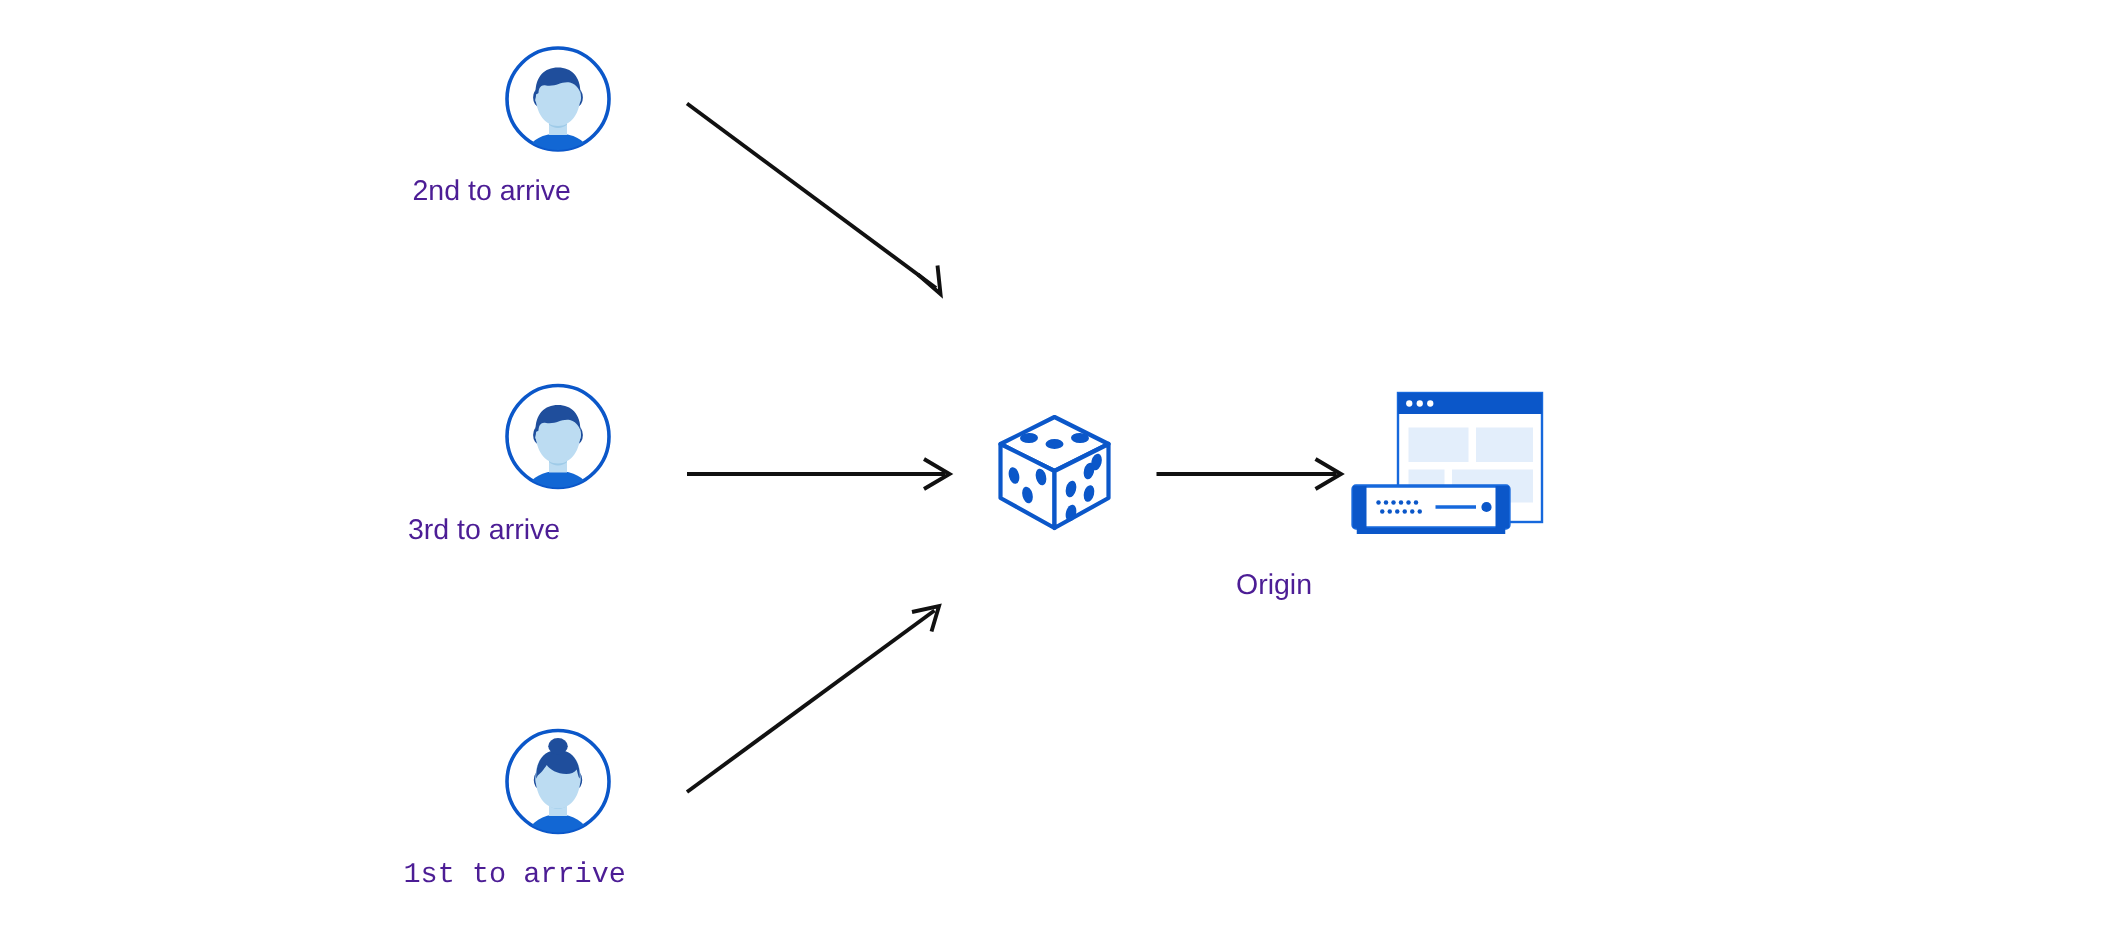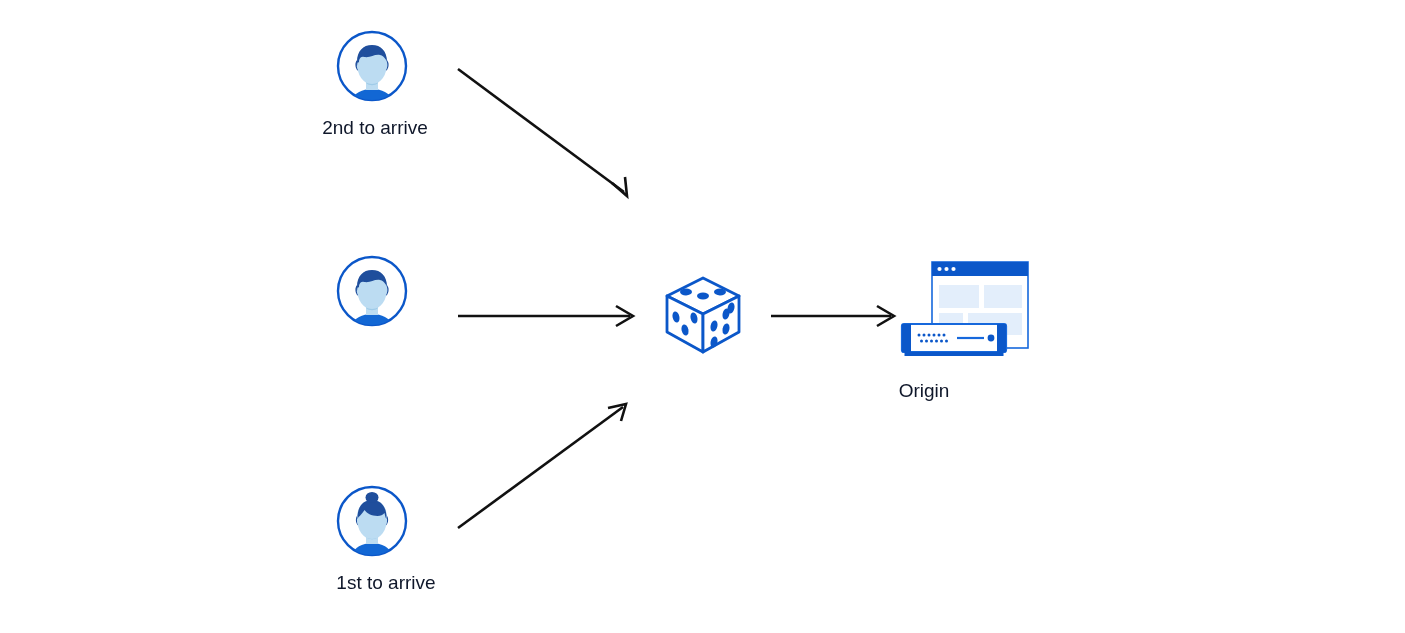--- a/index.html
+++ b/index.html
@@ -13,24 +13,24 @@
   }
   #canvas {
     position: relative;
     width: 1405px;
     height: 633px;
     background: #ffffff;
     overflow: hidden;
   }
   .node-label {
     position: absolute;
-    text-align: center;
+    text-align: left;
     font-size: 19px;
     line-height: 24px;
-    color: #0f172a;
+    color: #4c1d95;
     white-space: nowrap;
     font-family: "Liberation Sans", "DejaVu Sans", sans-serif;
   }
   .arrow-layer {
     position: absolute;
     left: 0;
     top: 0;
     width: 1405px;
     height: 633px;
     pointer-events: none;
@@ -116,20 +116,21 @@
         <path d="M32 50h12v12H32z" fill="#bcdcf2"></path>
         <path d="M32 55c3 3 9 3 12 0v-5H32z" fill="#9fcbe8"></path>
         <ellipse cx="26" cy="37" rx="4" ry="6" fill="#bcdcf2" stroke="#1f4e9c" stroke-width="1.2"></ellipse>
         <ellipse cx="50" cy="37" rx="4" ry="6" fill="#bcdcf2" stroke="#1f4e9c" stroke-width="1.2"></ellipse>
         <path d="M38 18c10 0 15 7 15 17 0 12-6 21-15 21s-15-9-15-21c0-10 5-17 15-17z" fill="#bcdcf2"></path>
         <path d="M23 34c0-11 6-17 15-17s15 6 15 17c0 0-2-6-7-7-6-1-9 3-16 2-4-1-5 3-5 5-1 1-2 1-2 0z" fill="#1f4e9c"></path>
         <path d="M23.5 33c0 3-0.5 5-1 6-0.5-3-0.5-7 1-6z" fill="#1f4e9c"></path>
       </g>
     </svg>
   </div>
+  <div class="node-label" style="left:272px; top:342px; width:200px;">3rd to arrive</div>
 
   <div class="avatar-wrap" style="left:334px; top:483px;">
     <svg width="76" height="76" viewBox="0 0 76 76">
       <defs>
         <clipPath id="clipC">
             <circle cx="38" cy="38" r="34"></circle>
           </clipPath>
       </defs>
       <circle cx="38" cy="38" r="34" fill="#ffffff" stroke="#0b57c9" stroke-width="2.4"></circle>
       <g clip-path="url(#clipC)">
@@ -137,21 +138,21 @@
         <path d="M32 49h12v12H32z" fill="#bcdcf2"></path>
         <path d="M32 54c3 3 9 3 12 0v-5H32z" fill="#9fcbe8"></path>
         <ellipse cx="26" cy="37" rx="3.6" ry="5.6" fill="#bcdcf2" stroke="#1f4e9c" stroke-width="1.1"></ellipse>
         <ellipse cx="50" cy="37" rx="3.6" ry="5.6" fill="#bcdcf2" stroke="#1f4e9c" stroke-width="1.1"></ellipse>
         <path d="M38 17c10 0 15 8 15 18 0 12-6 21-15 21s-15-9-15-21c0-10 5-18 15-18z" fill="#bcdcf2"></path>
         <path d="M23.5 36c-0.5-12 5.5-19 14.5-19s15 7 14.5 19c-1-1-1.5-4-2-6-1.5 2-4 3-7 3-6 0-11-3-13-6-2 3-4.5 6-6 7-0.5 1-0.8 2-1 2z" fill="#1f4e9c"></path>
         <ellipse cx="38" cy="14.5" rx="6.5" ry="5.5" fill="#1f4e9c"></ellipse>
       </g>
     </svg>
   </div>
-  <div class="node-label" style="left:286px; top:571px; width:200px;">1st to arrive</div>
+  <div class="node-label" style="left:269px; top:571px; width:200px;font-family:Liberation Mono, monospace;">1st to arrive</div>
 
   <div class="die-wrap" style="left:655px; top:268px;">
     <svg width="96" height="96" viewBox="0 0 96 96">
       <g stroke="#0b57c9" stroke-width="2.8" stroke-linejoin="round" fill="#ffffff">
 
         <path d="M48 10 L84 28 L48 46 L12 28 Z"></path>
 
         <path d="M12 28 L48 46 L48 84 L12 64 Z"></path>
 
         <path d="M84 28 L84 64 L48 84 L48 46 Z"></path>

